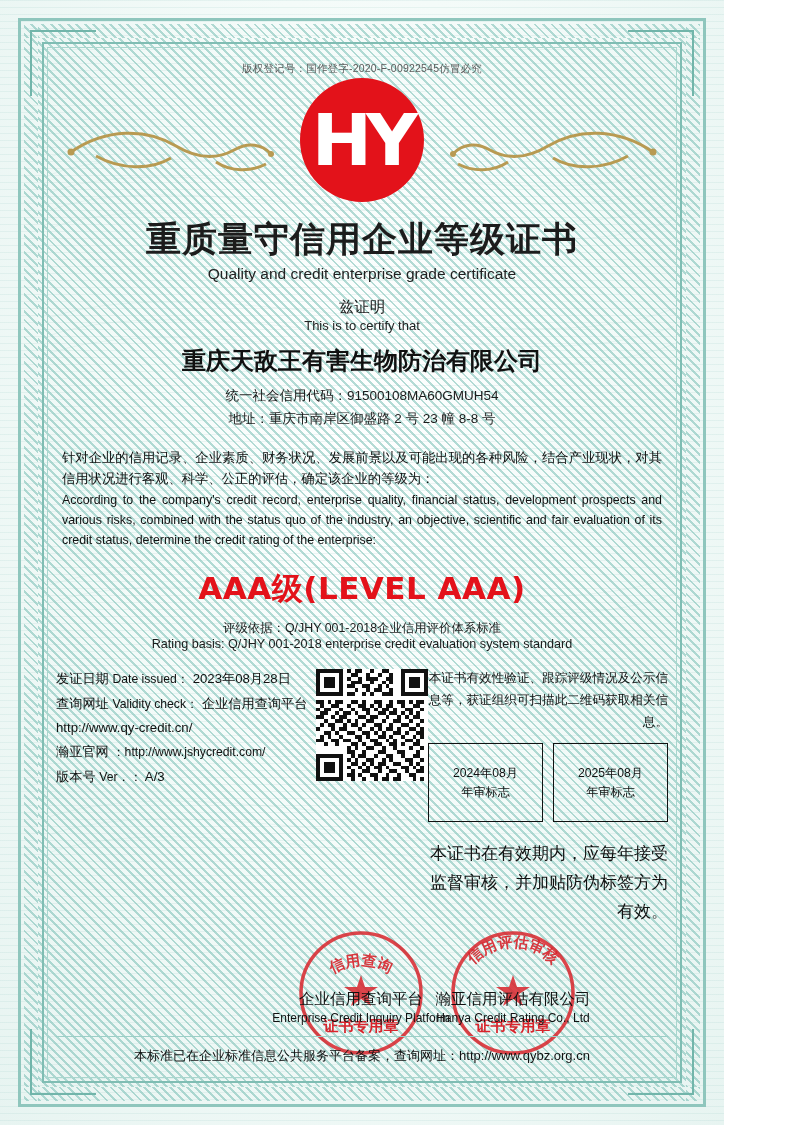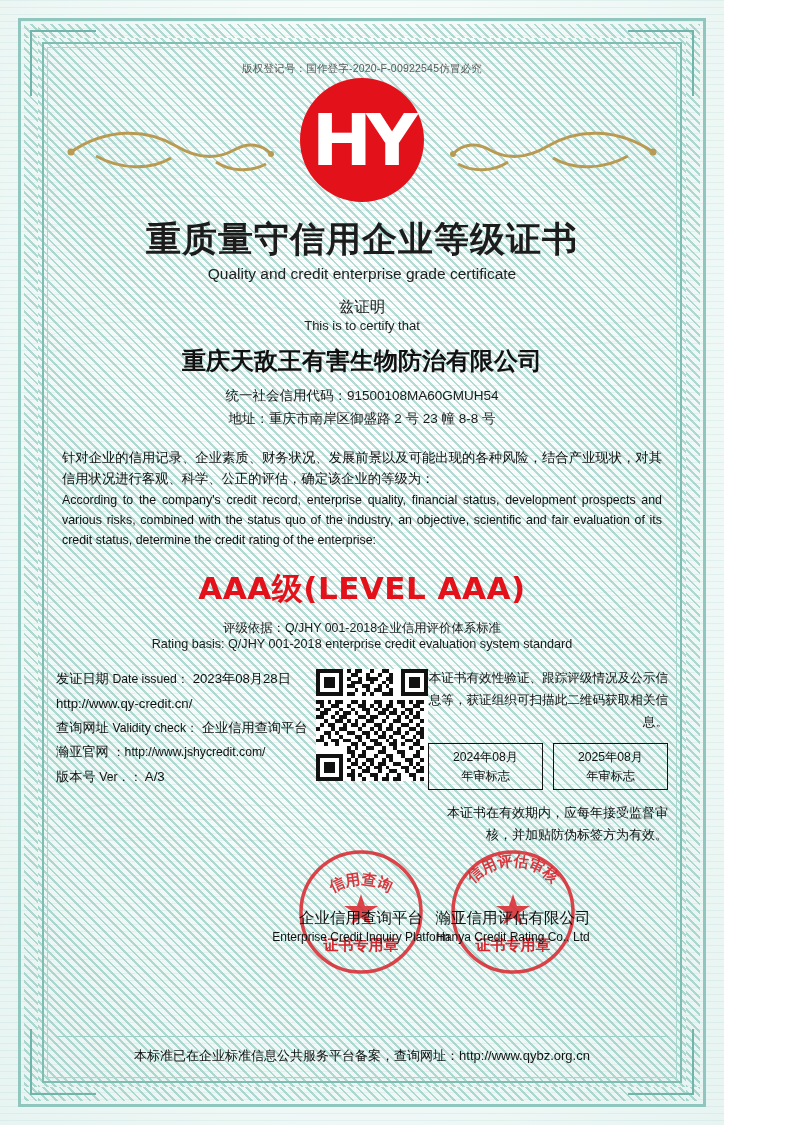--- a/index.html
+++ b/index.html
@@ -123,24 +123,24 @@
   .qr{
     width:112px;height:112px;
     background:#fff;
     display:block;
   }
   .mid-right{width:240px;font-size:12.6px;line-height:1.75;color:#111;text-align:right;}
   .stamps-row{
     display:flex;gap:10px;margin-top:10px;justify-content:flex-end;
   }
   .stamp-box{
-    border:1px solid #111;padding:4px 6px;width:105px;
+    border:1px solid #111;padding:20px 6px;width:105px;
     text-align:center;font-size:12.2px;line-height:1.5;
   }
-  .note-right{margin-top:12px;font-size:13px;line-height:1.7;text-align:right;}
+  .note-right{margin-top:18px;font-size:17px;line-height:1.7;text-align:right;}
 
   .seals{
     position:relative;height:150px;margin-top:4px;
   }
   .seal{
     position:absolute;top:0;width:200px;height:130px;text-align:center;
   }
   .seal.left{left:205px;}
   .seal.right{right:55px;}
   .seal .org-cn{font-size:15.5px;color:#111;position:absolute;top:58px;left:0;right:0;}
@@ -241,26 +241,26 @@
 
     <div class="mid">
 
       <div class="mid-left">
         <div>
           <span>发证日期</span>
           <span class="lbl-en">Date issued：</span>
           <span>2023年08月28日</span>
         </div>
         <div>
-          <span>http://www.qy-credit.cn/</span>
-        </div>
-        <div>
           <span>查询网址</span>
           <span class="lbl-en">Validity check：</span>
           <span>企业信用查询平台</span>
+        </div>
+        <div>
+          <span>http://www.qy-credit.cn/</span>
         </div>
         <div>
           <span>瀚亚官网</span>
           <span class="lbl-en">：http://www.jshycredit.com/</span>
         </div>
         <div>
           <span>版本号</span>
           <span class="lbl-en">Ver．：</span>
           <span>A/3</span>
         </div>

